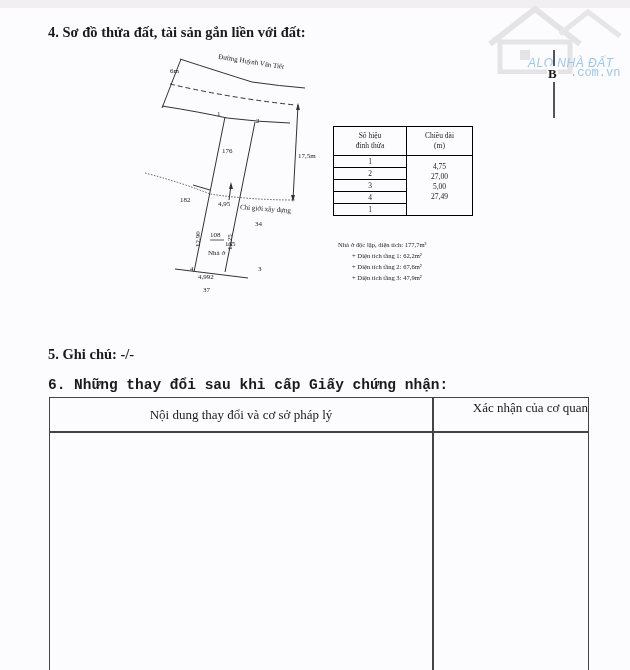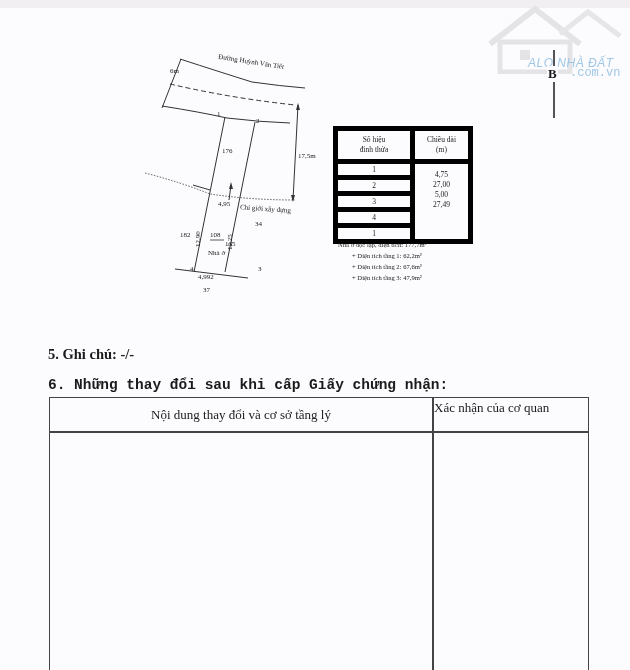--- a/index.html
+++ b/index.html
@@ -30,57 +30,58 @@
 
   
   .diagram { position: absolute; left: 140px; top: 50px; width: 200px; height: 250px; }
   .dlabel { position: absolute; font-size: 7px; white-space: nowrap; color: #222; }
 
   
   .vtable {
     position: absolute; left: 333px; top: 126px; width: 140px;
     border-collapse: collapse; font-size: 7.5px; text-align: center;
   }
-  .vtable td, .vtable th { border: 5px solid #000000; font-weight: normal; padding: 0; }
+  .vtable td, .vtable th { border: 1px solid #000000; font-weight: normal; padding: 0; }
   .vtable th { height: 28px; line-height: 10px; }
   .vtable .c1 { width: 72px; }
   .vtable tr.r td { height: 11px; line-height: 10px; }
   .vtable td.len { vertical-align: top; padding-top: 6px; line-height: 12px; }
 
   .house-info { position: absolute; left: 338px; top: 239px; font-size: 6.6px; line-height: 11px; }
   .house-info div.sub { padding-left: 14px; }
 
   
   .ctable {
     position: absolute; left: 49px; top: 397px; width: 540px; height: 280px;
     border: 1.5px solid #444; box-sizing: border-box;
   }
   .ctable .col-split { position: absolute; left: 382px; top: 0; bottom: 0; width: 1.5px; background: #444; }
   .ctable .row-split { position: absolute; left: 0; right: 0; top: 33px; height: 1.5px; background: #444; }
   .ctable .hdr1 { position: absolute; left: 0; top: 0; width: 382px; height: 33px; line-height: 33px; text-align: center; font-size: 13px; }
-  .ctable .hdr2 { position: absolute; left: 384px; top: 3px; width: 154px; text-align: left; font-size: 13px; line-height: 13px; }
+  .ctable .hdr2 { position: absolute; left: 384px; top: 3px; width: 154px; text-align: right; font-size: 13px; line-height: 13px; }
 </style>
 </head>
 <body>
 
 <div class="page">
   <div class="top-shade"></div>
 
   <svg class="wm" viewBox="0 0 150 70">
     <path d="M10 40 L55 5 L100 40" fill="none" stroke="#e4e4e6" stroke-width="6"></path>
     <rect x="20" y="38" width="70" height="30" fill="none" stroke="#e4e4e6" stroke-width="5"></rect>
     <rect x="40" y="46" width="10" height="10" fill="#e4e4e6"></rect>
     <path d="M80 30 L108 8 L140 32" fill="none" stroke="#e6e6e8" stroke-width="5"></path>
   </svg>
   <div class="wm-text">ALO NHÀ ĐẤT</div>
   <div class="wm-sub">.com.vn</div>
 
   <div class="north-line"></div>
   <div class="north-label">B</div>
 
+  <div class="heading" id="h4">4. Sơ đồ thửa đất, tài sản gắn liền với đất:</div>
   <div class="heading" id="h5">5. Ghi chú: -/-</div>
   <div class="heading" id="h6">6. Những thay đổi sau khi cấp Giấy chứng nhận:</div>
 
   <div class="diagram">
     <svg width="200" height="250" viewBox="0 0 200 250" style="position:absolute;left:0;top:0;">
 
       <path d="M40 9 Q80 22 112 32 Q140 36 165 38" fill="none" stroke="#333" stroke-width="1"></path>
 
       <path d="M30 34 Q90 48 155 55" fill="none" stroke="#333" stroke-width="1" stroke-dasharray="5,3"></path>
 
@@ -105,21 +106,21 @@
 
       <line x1="70" y1="190" x2="84" y2="190" stroke="#333" stroke-width="0.8"></line>
     </svg>
     <div class="dlabel" style="left:78px;top:8px;transform:rotate(9deg);">Đường Huỳnh Văn Tiết</div>
     <div class="dlabel" style="left:30px;top:17px;">6m</div>
     <div class="dlabel" style="left:77px;top:60px;">1</div>
     <div class="dlabel" style="left:116px;top:67px;">2</div>
     <div class="dlabel" style="left:118px;top:215px;">3</div>
     <div class="dlabel" style="left:50px;top:215px;">4</div>
     <div class="dlabel" style="left:58px;top:97px;margin-left:24px;">176</div>
-    <div class="dlabel" style="left:40px;top:146px;margin-top:35px;">182</div>
+    <div class="dlabel" style="left:40px;top:146px;">182</div>
     <div class="dlabel" style="left:115px;top:170px;">34</div>
     <div class="dlabel" style="left:63px;top:236px;">37</div>
     <div class="dlabel" style="left:158px;top:102px;">17,5m</div>
     <div class="dlabel" style="left:78px;top:150px;">4,95</div>
     <div class="dlabel" style="left:58px;top:223px;">4,992</div>
     <div class="dlabel" style="left:50px;top:185px;transform:rotate(-90deg);">12,90</div>
     <div class="dlabel" style="left:82px;top:188px;transform:rotate(-90deg);">12,25</div>
     <div class="dlabel" style="left:70px;top:181px;">108</div>
     <div class="dlabel" style="left:85px;top:190px;">135</div>
     <div class="dlabel" style="left:68px;top:199px;">Nhà ở</div>
@@ -163,20 +164,20 @@
     </table>
 
   <div class="house-info">
     <div>Nhà ở độc lập, diện tích: 177,7m²</div>
     <div class="sub">+ Diện tích tầng 1: 62,2m²</div>
     <div class="sub">+ Diện tích tầng 2: 67,6m²</div>
     <div class="sub">+ Diện tích tầng 3: 47,9m²</div>
   </div>
 
   <div class="ctable">
-    <div class="hdr1">Nội dung thay đổi và cơ sở tầng lý</div>
+    <div class="hdr1">Nội dung thay đổi và cơ sở pháp lý</div>
     <div class="hdr2">
       <div>Xác nhận của cơ quan</div>
     </div>
     <div class="col-split"></div>
     <div class="row-split"></div>
   </div>
 </div>
 
 </body></html>

